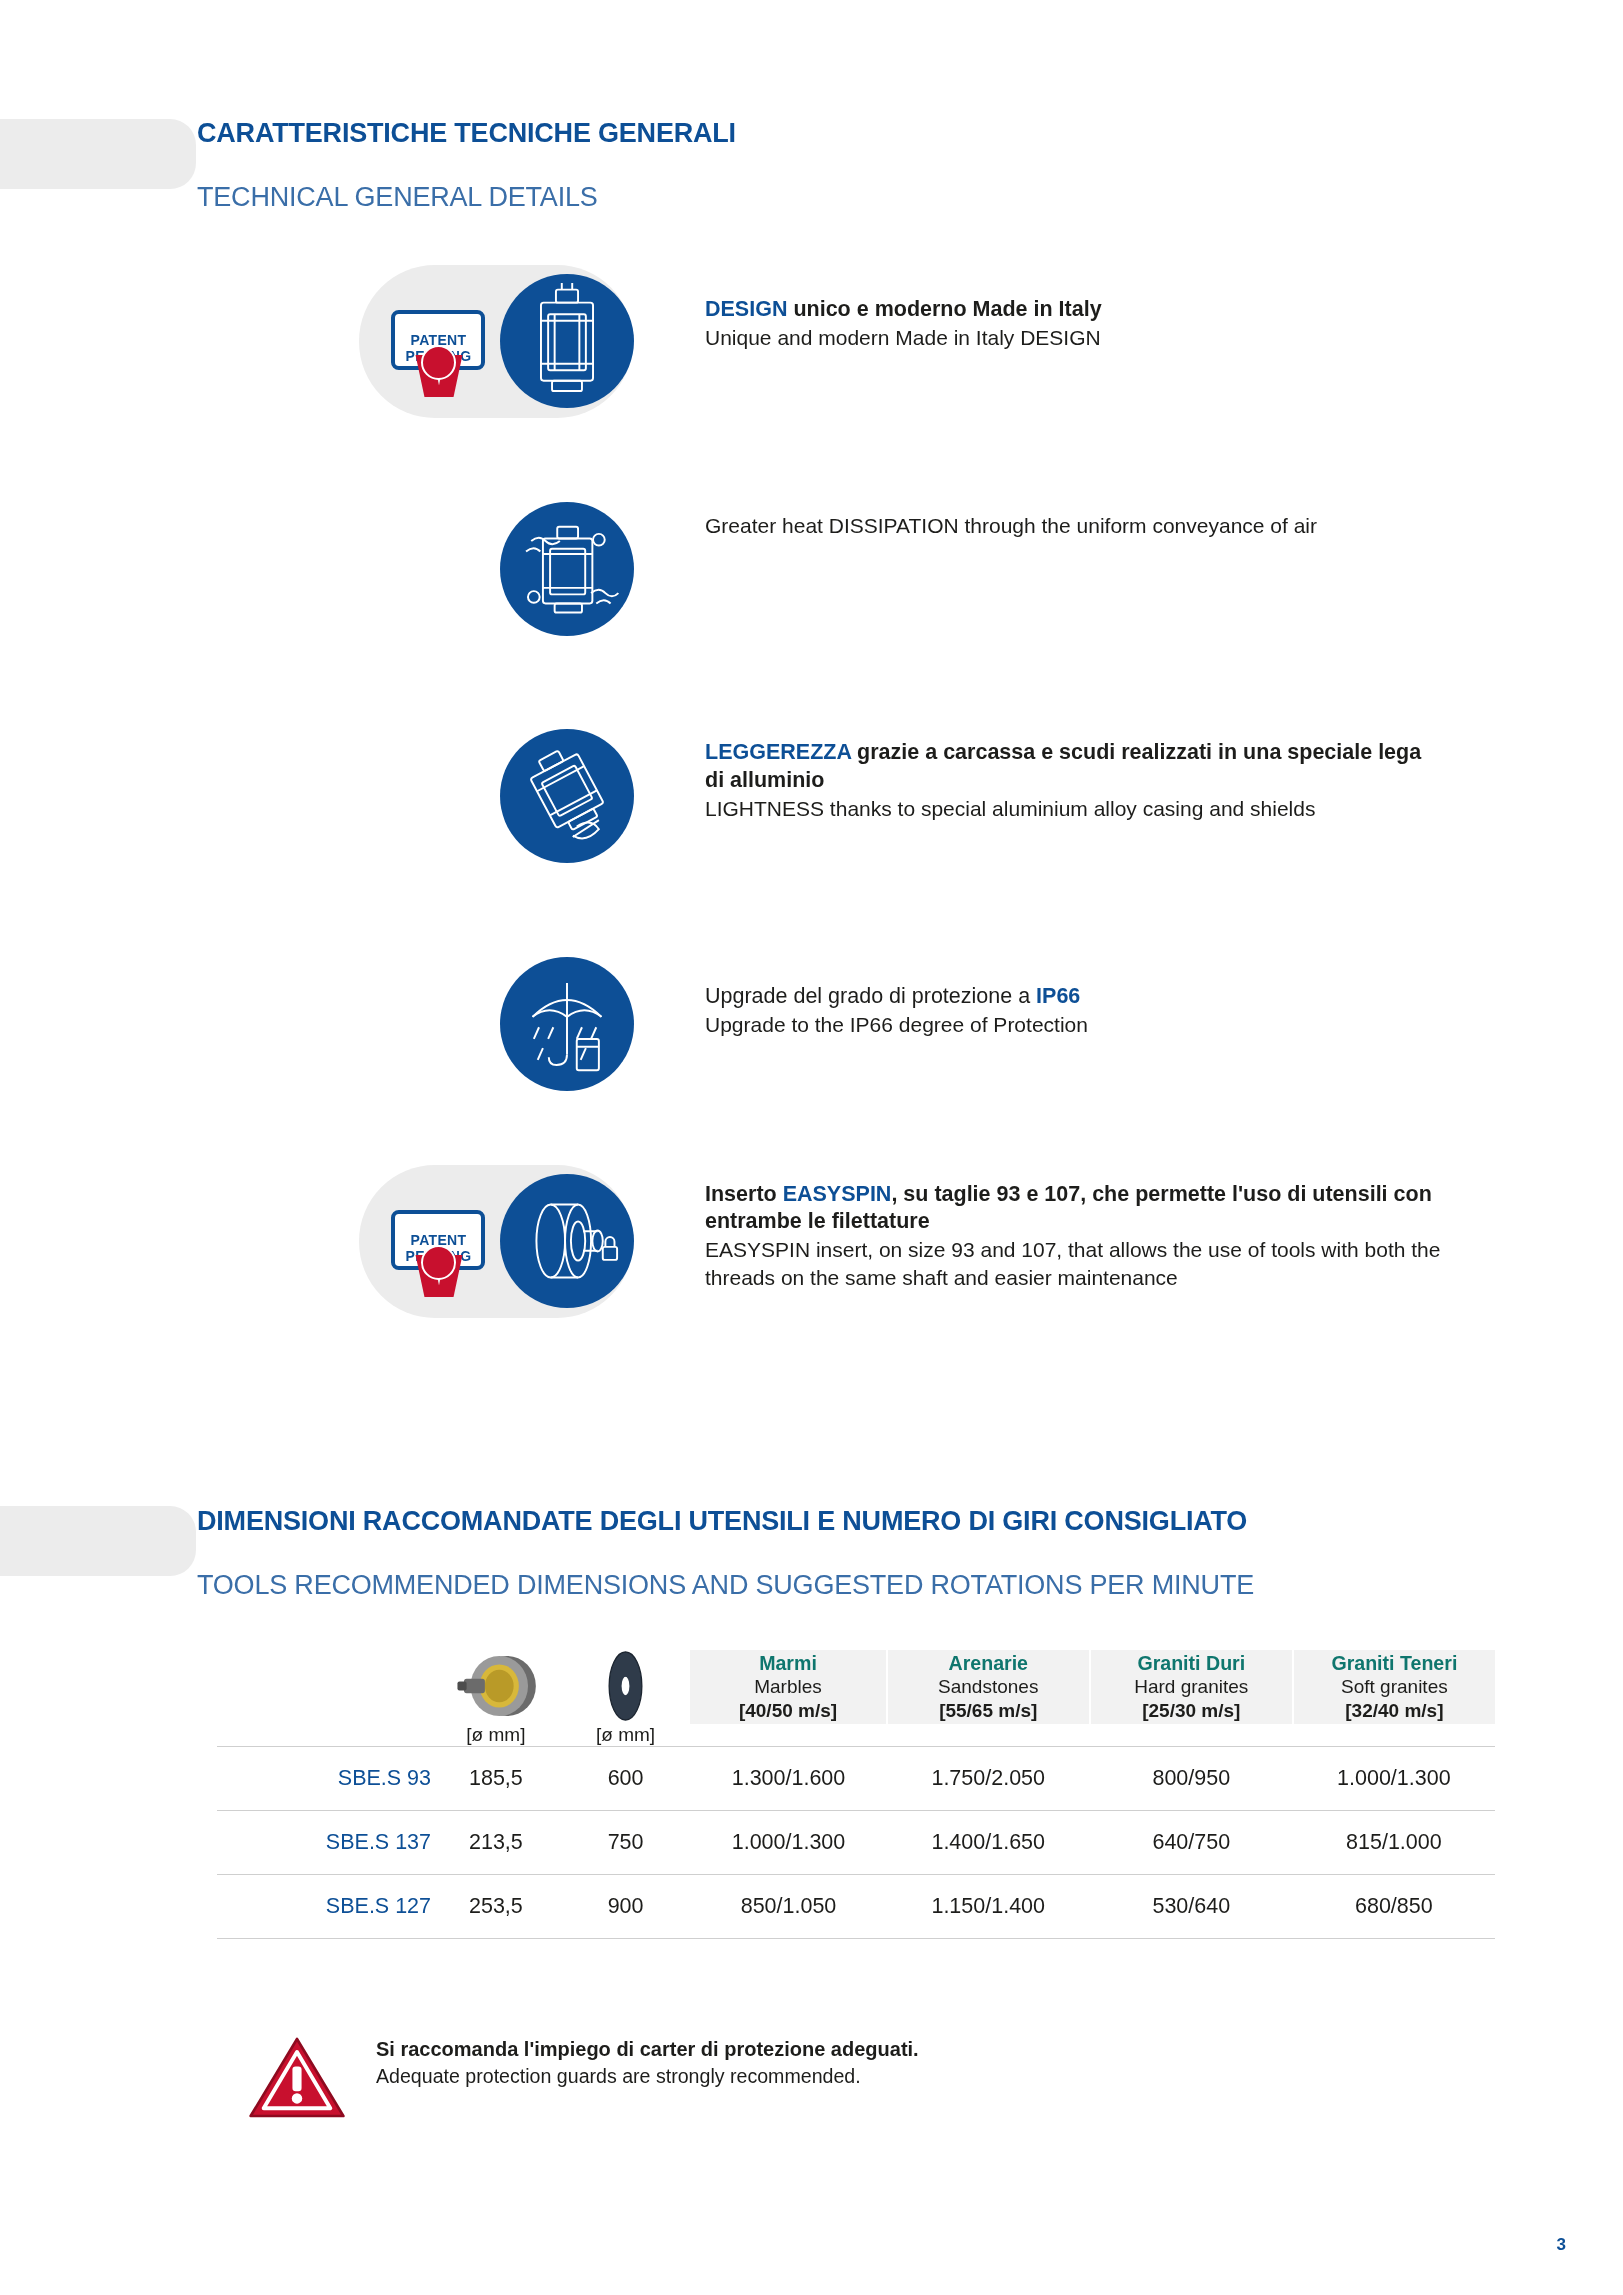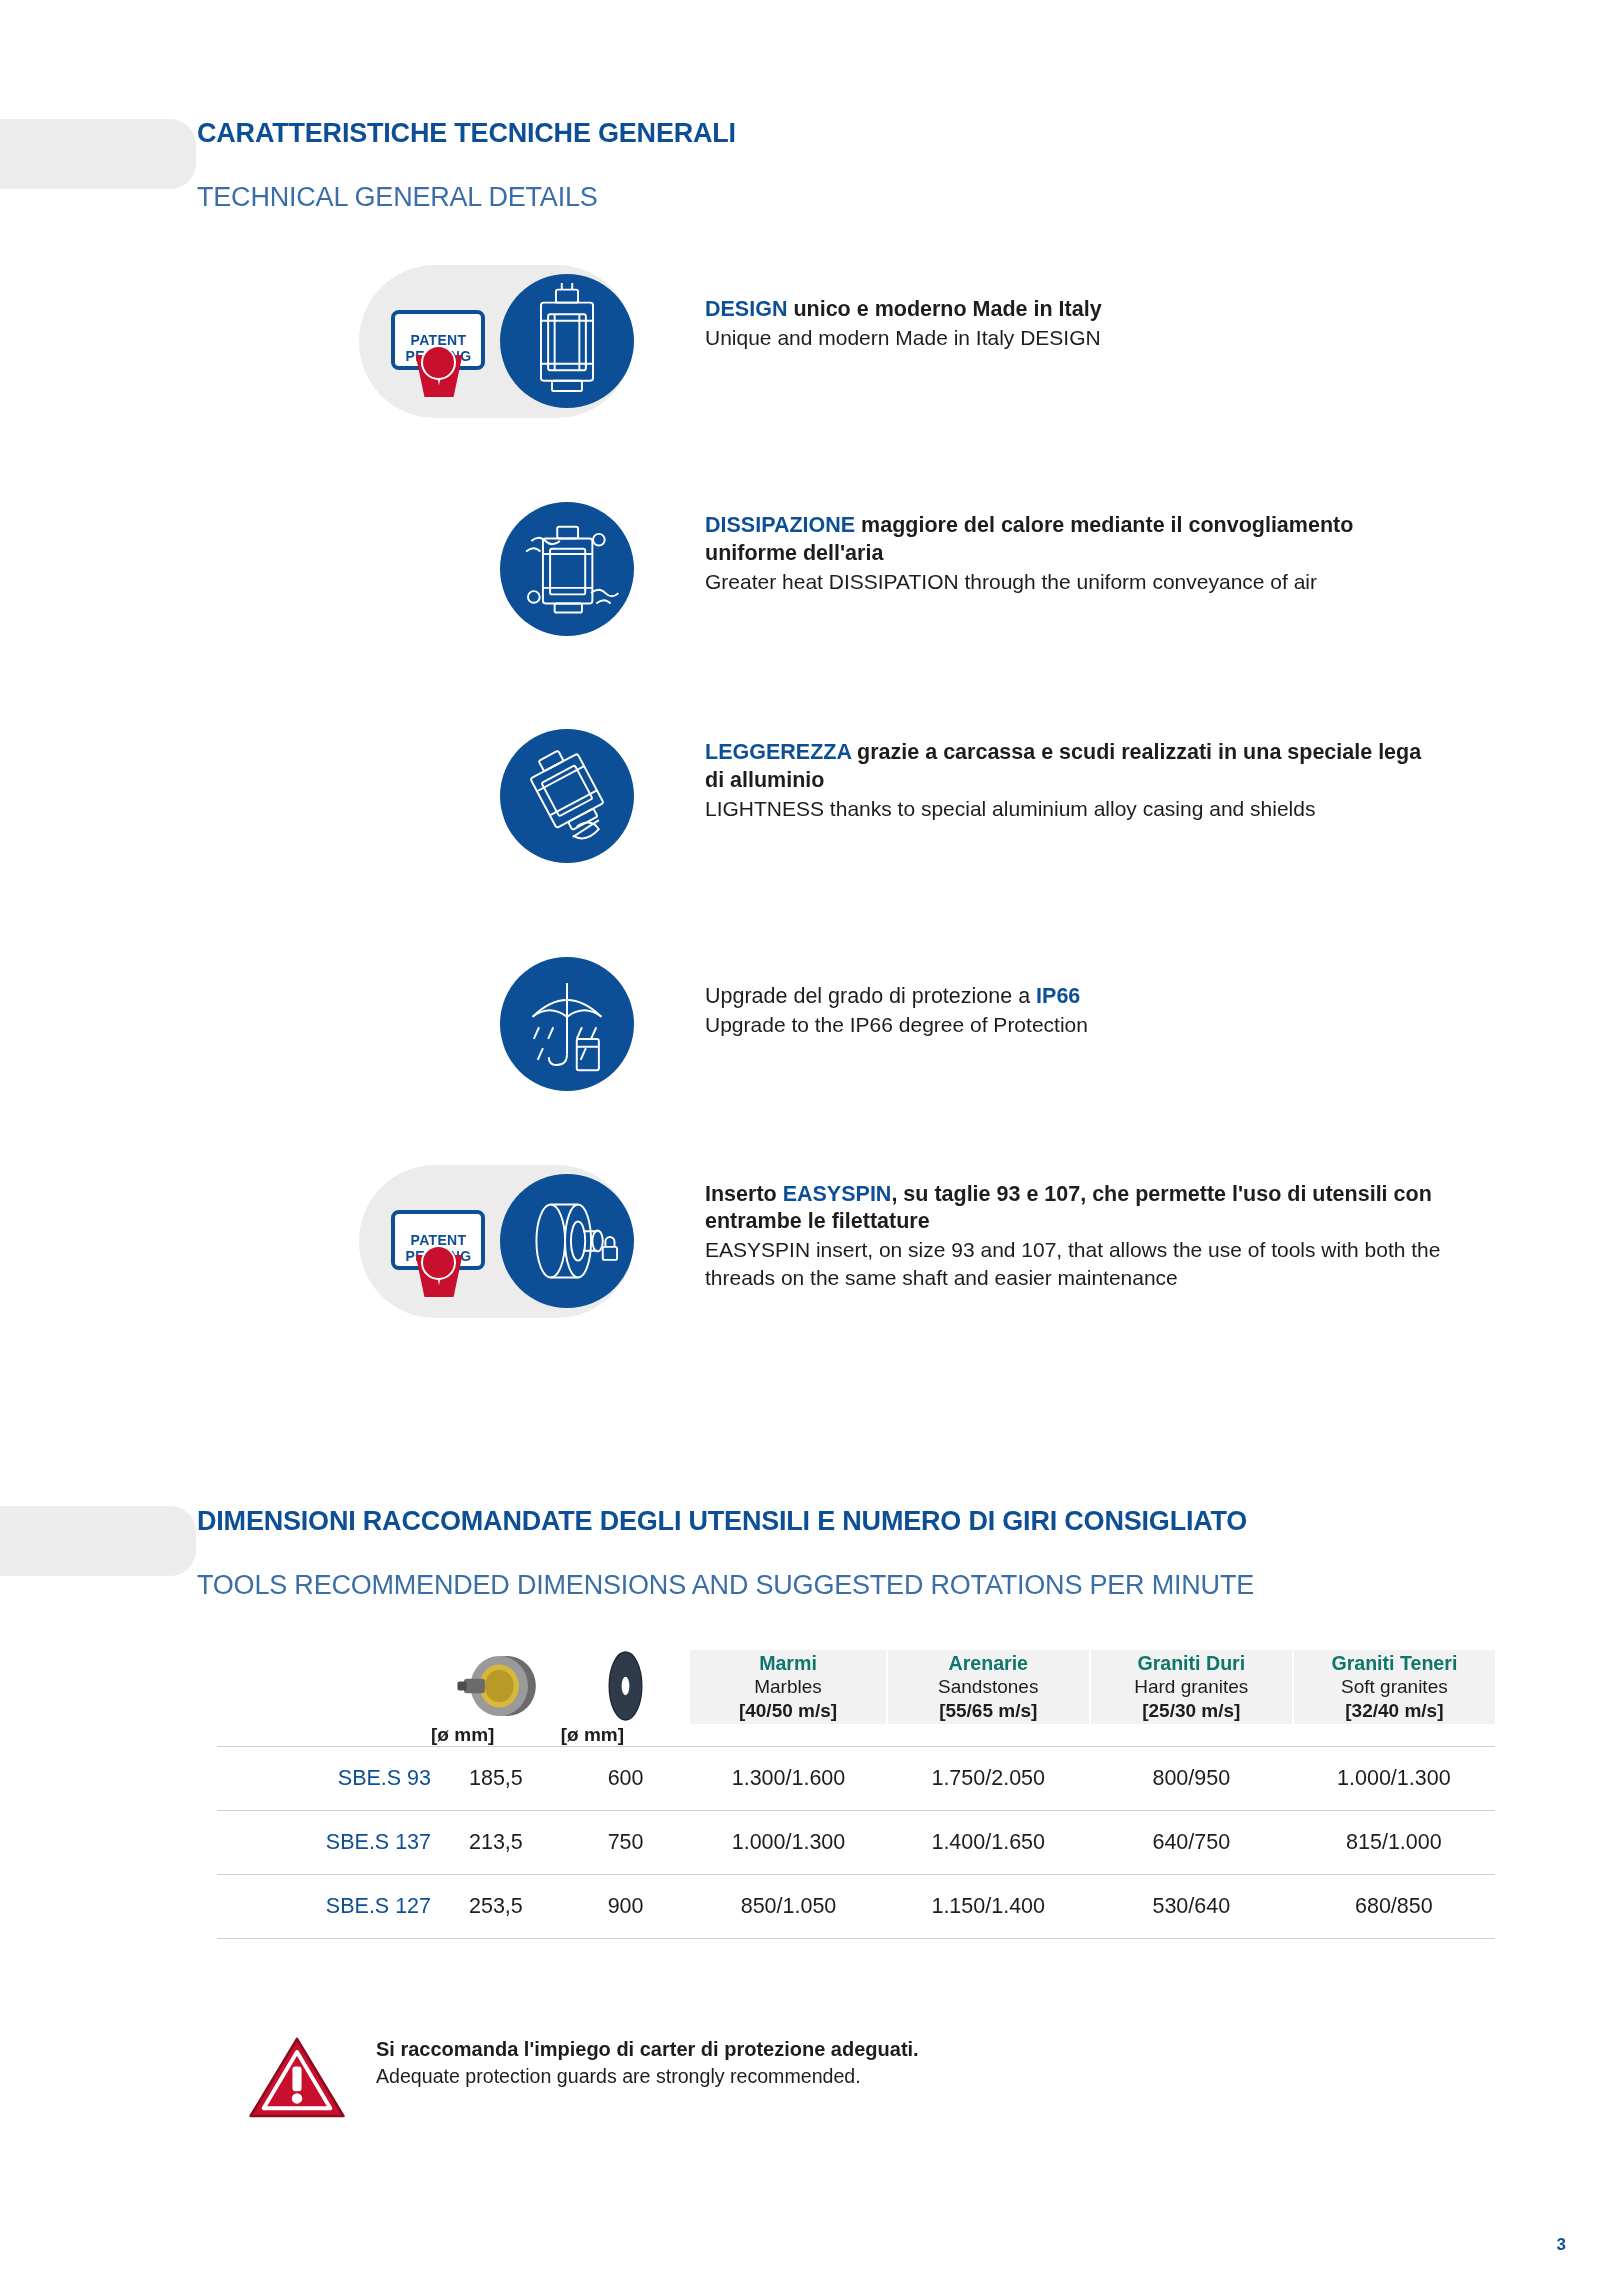--- a/index.html
+++ b/index.html
@@ -197,22 +197,23 @@
     color: #1d1d1b;
     line-height: 1.25;
   }
   .hdr-cell .h-sp {
     font-size: 19px;
     font-weight: bold;
     color: #1d1d1b;
     line-height: 1.3;
   }
   .dim-cell {
+    text-align: center;
     font-size: 19px;
-    font-weight: bold;
+    font-weight: normal;
     color: #1d1d1b;
     padding-bottom: 11.7px;
     vertical-align: bottom;
   }
   .icon-cell {
     text-align: center;
     vertical-align: bottom;
     padding-bottom: 2.6px;
   }
   .row-label {
@@ -330,21 +331,20 @@
             <path d="M40 76 q12 -10 22 0"></path>
             <path d="M140 140 q12 -10 22 0 q10 10 20 0"></path>
             <path d="M148 156 q12 -10 22 0"></path>
             <circle cx="52" cy="146" r="9"></circle>
             <circle cx="152" cy="58" r="9"></circle>
           </g>
         </svg>
       </div>
     </div>
     <div class="text" style="top:10.4px;">
-      <div class="f-it"><span class="hl">DISSIPAZIONE</span><span> maggiore del calore mediante il convogliamento uniforme dell'aria</span></div>
       <div class="f-en">Greater heat DISSIPATION through the uniform conveyance of air</div>
     </div>
   </div>
 
   <div class="feature" style="top:729px;">
     <div class="icon-wrap" style="left:128px;">
       <div class="circle-icon">
         <svg class="icon-svg" width="134" height="134" viewBox="0 0 206 206">
           <g stroke="#ffffff" stroke-width="3" fill="none">
             <g transform="rotate(-28 103 95)">

